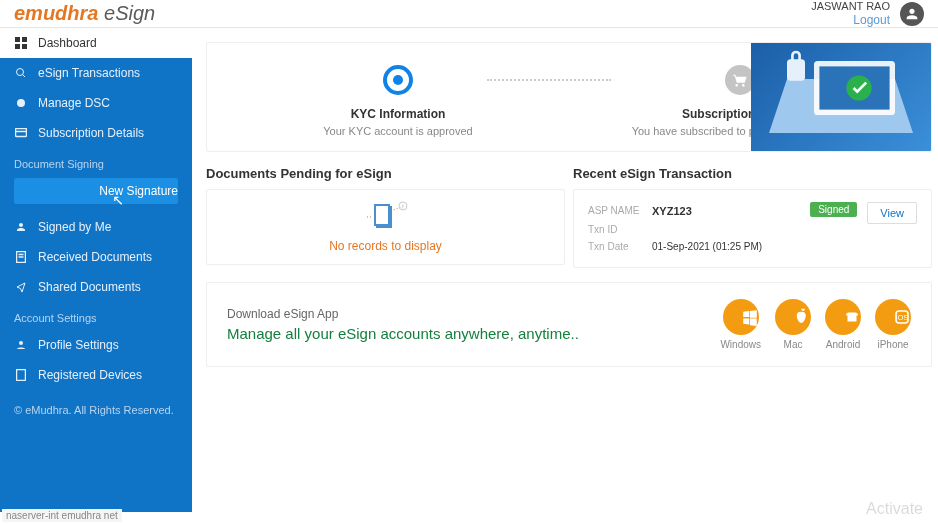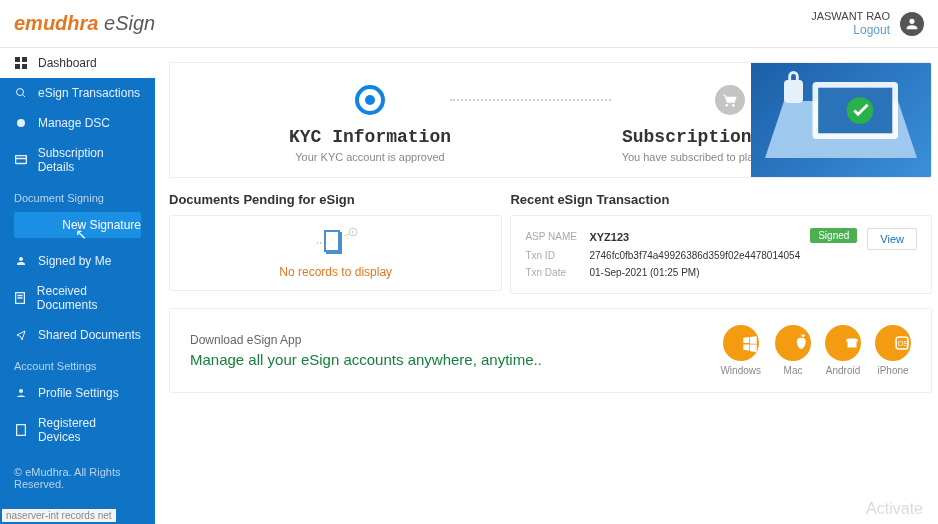--- a/index.html
+++ b/index.html
@@ -1,46 +1,46 @@
 <!DOCTYPE html>
 <html><head>
   <meta charset="utf-8">
   <style>
     * { margin: 0; padding: 0; box-sizing: border-box; }
     body { font-family: Arial, Helvetica, sans-serif; font-size: 13px; color: #333; background: #fff; width: 938px; height: 524px; overflow: hidden; position: relative; }
 
-    .header { height: 48px; border-bottom: 1px solid #e5e5e5; display: flex; justify-content: space-between; align-items: center; padding: 0 14px; }
+    .header { height: 28px; border-bottom: 1px solid #e5e5e5; display: flex; justify-content: space-between; align-items: center; padding: 0 14px; }
     .logo { font-size: 20px; font-weight: 600; font-style: italic; }
     .logo .brand-orange { color: #e67722; }
     .logo .brand-grey { color: #5a5a5a; font-weight: 400; }
     .user-area { display: flex; align-items: center; gap: 10px; }
     .user-name { font-size: 11px; color: #444; text-align: right; line-height: 1.1; }
     .logout-link { font-size: 12px; color: #5b9bd5; cursor: pointer; }
     .avatar { width: 24px; height: 24px; background: #555; border-radius: 50%; display: flex; align-items: center; justify-content: center; }
     .avatar svg { width: 16px; height: 16px; fill: #fff; }
 
     .layout { display: flex; height: calc(100% - 40px); }
-    .sidebar { width: 155px; background: #0f73c6; color: #fff; font-size: 12px; display: flex; flex-direction: column; }
+    .sidebar { width: 192px; background: #0f73c6; color: #fff; font-size: 12px; display: flex; flex-direction: column; }
     .nav-item { display: flex; align-items: center; gap: 10px; padding: 8px 14px; cursor: pointer; color: #e6f0fb; }
     .nav-item.active { background: #fff; color: #333; }
     .nav-item .mi { width: 14px; display: inline-flex; justify-content: center; }
     .nav-section { padding: 10px 14px 6px; font-size: 11px; color: #b8d4ef; }
     .btn-new-sig { margin: 2px 14px 8px; background: #1a8fe3; color: #fff; text-align: right; padding: 6px 0; font-size: 12px; border-radius: 2px; cursor: pointer; position: relative; }
     .cursor-pointer { position: absolute; right: 54px; top: 14px; font-size: 14px; color: #fff; }
     .sidebar-footer { padding: 14px; font-size: 11px; color: #b8d4ef; }
 
     .main { flex: 1; padding: 14px 6px 14px 14px; overflow: hidden; background: #fff; }
     .steps-card { border: 1px solid #eee; border-radius: 2px; padding: 22px 20px 14px; position: relative; margin-bottom: 14px; overflow: hidden; }
     .steps-row { display: flex; align-items: flex-start; justify-content: space-between; max-width: 720px; }
     .step { flex: 1; text-align: center; }
     .step-icon { width: 30px; height: 30px; border-radius: 50%; margin: 0 auto 12px; display: flex; align-items: center; justify-content: center; position: relative; }
     .step-icon.blue { border: 4px solid #0f83e6; }
     .step-icon.blue::after { content: ''; width: 10px; height: 10px; background: #0f83e6; border-radius: 50%; }
     .step-icon.grey { background: #c4c4c4; color: #fff; font-weight: bold; font-size: 16px; }
-    .step-title { font-weight: 600; font-size: 18px; color: #333; margin-bottom: 4px; font-family: Liberation Mono, monospace; }
+    .step-title { font-weight: 600; font-size: 12px; color: #333; margin-bottom: 4px; }
     .step-sub { font-size: 11px; color: #888; }
     .dots-line { position: absolute; top: 36px; left: 280px; right: 320px; border-top: 2px dotted #ccc; }
     .illus { position: absolute; right: 0; top: 0; bottom: 0; width: 180px; background: linear-gradient(135deg, #1b5fa8 0%, #3b8fd9 100%); }
     .illus svg { width: 100%; height: 100%; }
 
     .two-col { display: flex; gap: 8px; margin-bottom: 14px; }
     .card { border: 1px solid #eee; border-radius: 2px; }
     .panel-title { font-weight: 600; font-size: 13px; color: #333; margin-bottom: 8px; }
     .pending-col { flex: 1; }
     .pending-body { height: 76px; display: flex; flex-direction: column; align-items: center; justify-content: center; }
@@ -238,21 +238,20 @@
       <div class="recent-col">
         <div class="panel-title">Recent eSign Transaction</div>
         <div class="card txn-card">
           <div class="txn-fields">
             <div class="row">
                 <span class="lbl">ASP NAME</span>
                 <span class="val bold">XYZ123</span>
               </div>
             <div class="row">
                 <span class="lbl">Txn ID</span>
-                <span class="val">2746fc0fb3f74a49926386d359f02e4478014054</span>
               </div>
             <div class="row">
                 <span class="lbl">Txn Date</span>
                 <span class="val">01-Sep-2021 (01:25 PM)</span>
               </div>
           </div>
           <span class="badge-signed">Signed</span>
           <button class="btn-view">View</button>
         </div>
       </div>
@@ -297,13 +296,13 @@
             </div>
           <div class="dl-label">iPhone</div>
         </div>
       </div>
     </div>
 
   </div>
 </div>
 
 <div class="activate-ghost">Activate</div>
-<div class="footer-url">naserver-int records net</div>
+<div class="footer-url">naserver-int emudhra net</div>
 
 </body></html>

